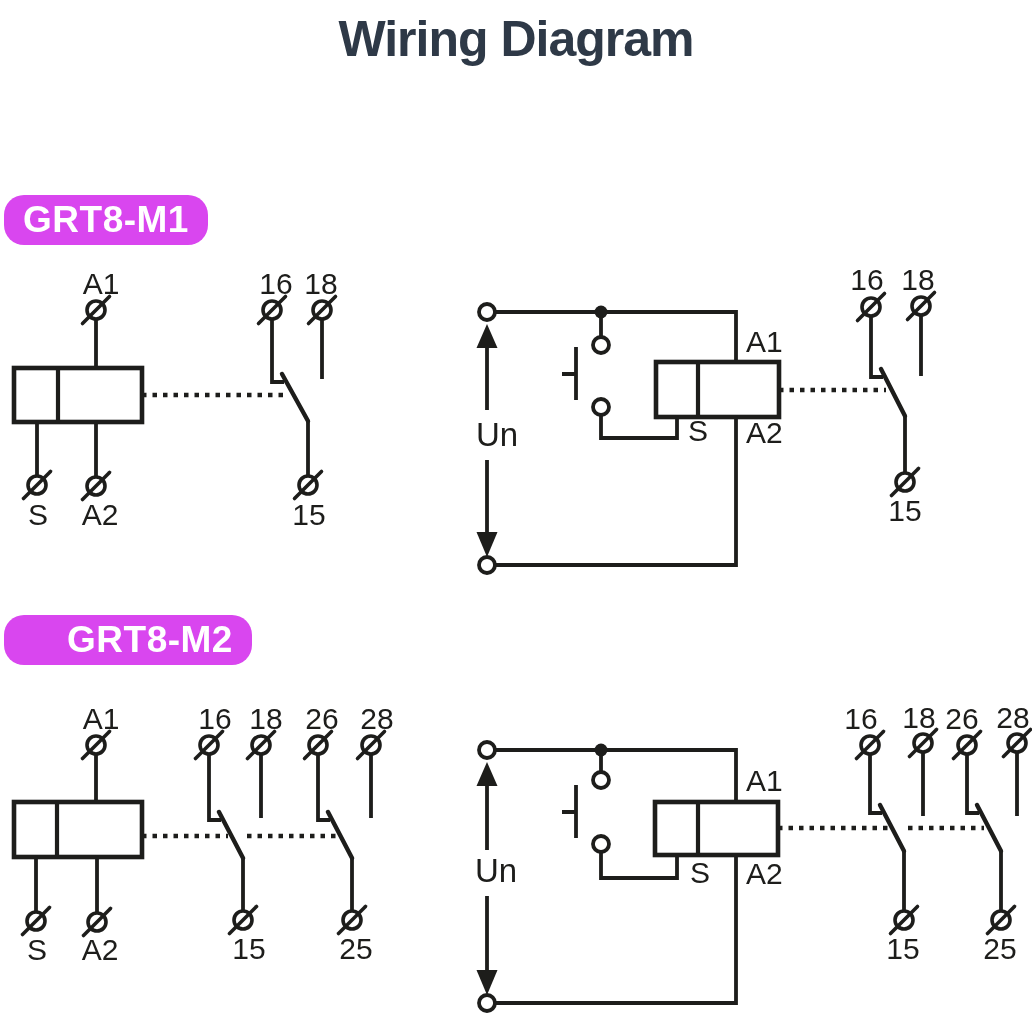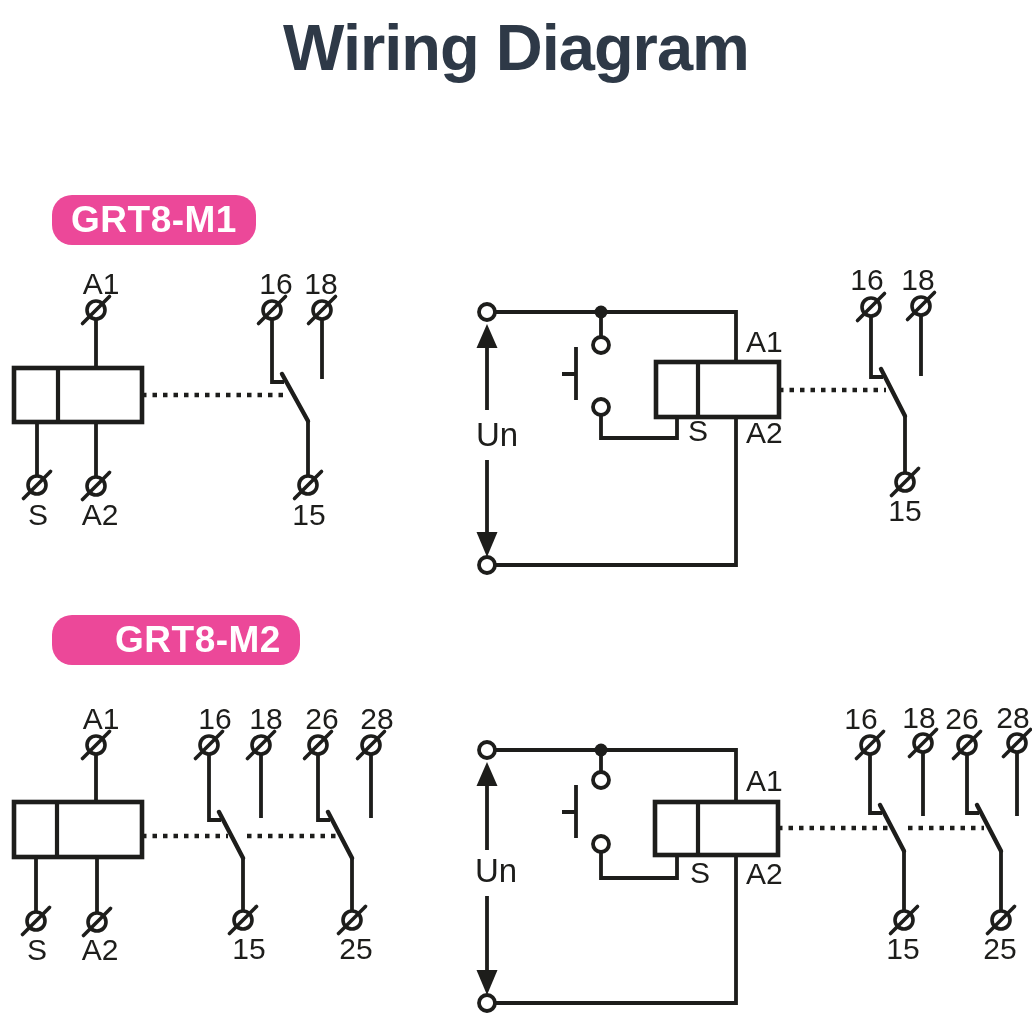--- a/index.html
+++ b/index.html
@@ -1,22 +1,22 @@
 <!DOCTYPE html>
 <html><head>
 <meta charset="utf-8">
 <style>
   html,body{margin:0;padding:0;background:#fff;}
   .page{position:relative;width:1032px;height:1032px;background:#ffffff;overflow:hidden;
         font-family:"Liberation Sans",sans-serif;}
   .title{position:absolute;left:0;top:10px;width:100%;text-align:center;margin:0;
-         font-size:65px;font-weight:700;letter-spacing:-1px;color:#2e3947;}
-  .badge{position:absolute;left:4px;width:204px;height:50px;background:#ec4899;
+         font-size:50px;font-weight:700;letter-spacing:-1px;color:#2e3947;}
+  .badge{position:absolute;left:4px;width:204px;height:50px;background:#d946ef;
          border-radius:20px;color:#ffffff;font-size:37px;font-weight:700;
-         text-align:center;line-height:50px;letter-spacing:0.5px;margin-left:48px;}
+         text-align:center;line-height:50px;letter-spacing:0.5px;}
   .badge.m1{top:195px;}
   .badge.m2{top:615px;padding-left:44px;}
   svg.sheet{position:absolute;left:0;top:0;width:1032px;height:1032px;}
 
   .w  {fill:none;stroke:#1d1d1b;stroke-width:3.8;}
   .bl {fill:none;stroke:#1d1d1b;stroke-width:4.4;stroke-linecap:round;}
   .bx {fill:#ffffff;stroke:#1d1d1b;stroke-width:4.6;}
   .dv {stroke:#1d1d1b;stroke-width:4.2;}
   .dot{fill:none;stroke:#1d1d1b;stroke-width:4.6;stroke-dasharray:4.5 6;}
   .tc {fill:#ffffff;stroke:#1d1d1b;stroke-width:3.6;}

